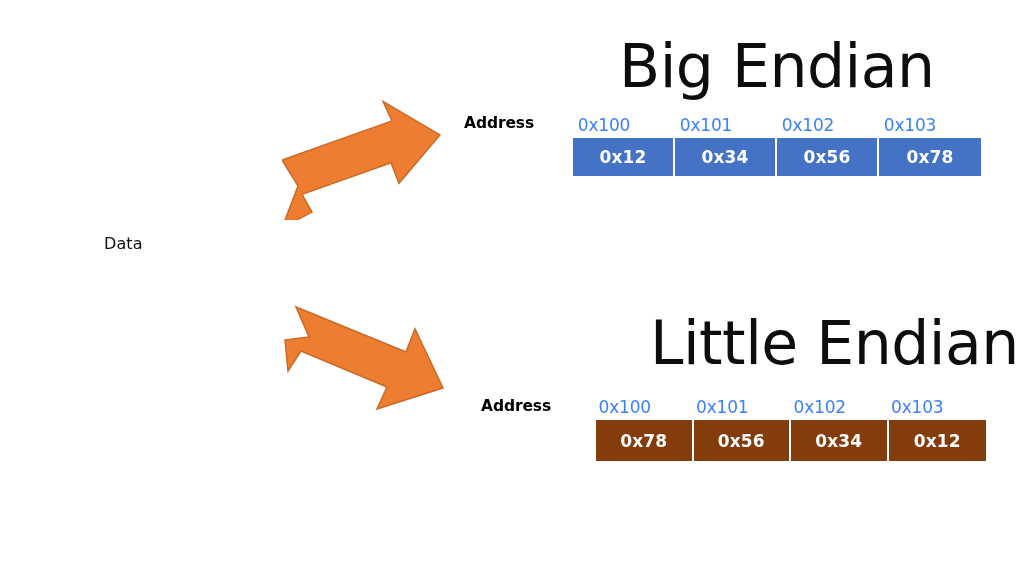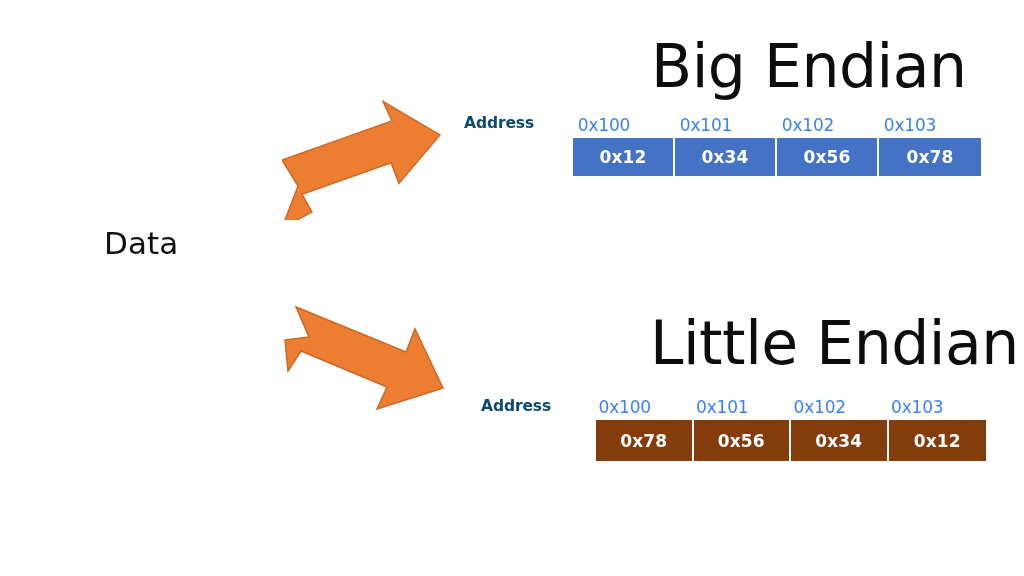--- a/index.html
+++ b/index.html
@@ -18,53 +18,52 @@
     height: 576px;
     background: #ffffff;
     overflow: hidden;
   }
 
   
   .data-block {
     position: absolute;
     left: 104px;
     top: 228px;
-    font-size: 31px;
+    font-size: 16px;
     line-height: 31px;
     color: #111111;
     white-space: nowrap;
     letter-spacing: 0.1px;
   }
 
   
   .endian-title {
     position: absolute;
     font-size: 60px;
     line-height: 60px;
     color: #0d0d0d;
     white-space: nowrap;
     font-weight: 400;
     letter-spacing: -0.5px;
   }
   #title-big {
     left: 619px;
     top: 36px;
-    margin-left: 32px;
   }
   #title-little {
     left: 650px;
     top: 313px;
   }
 
   
   .address-label {
     position: absolute;
     font-size: 15.5px;
     font-weight: bold;
-    color: #0c4a6e;
+    color: #000000;
     white-space: nowrap;
     letter-spacing: -0.1px;
   }
   #addr-label-big {
     left: 464px;
     top: 114px;
   }
   #addr-label-little {
     left: 481px;
     top: 397px;

